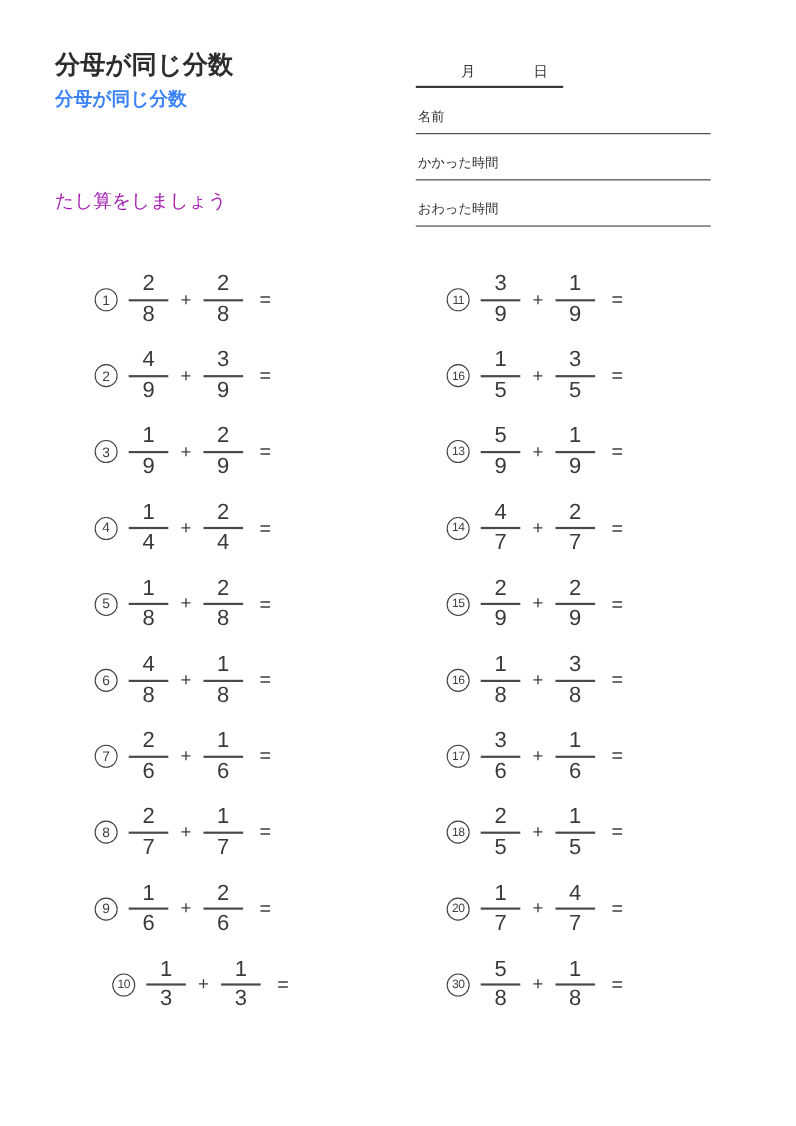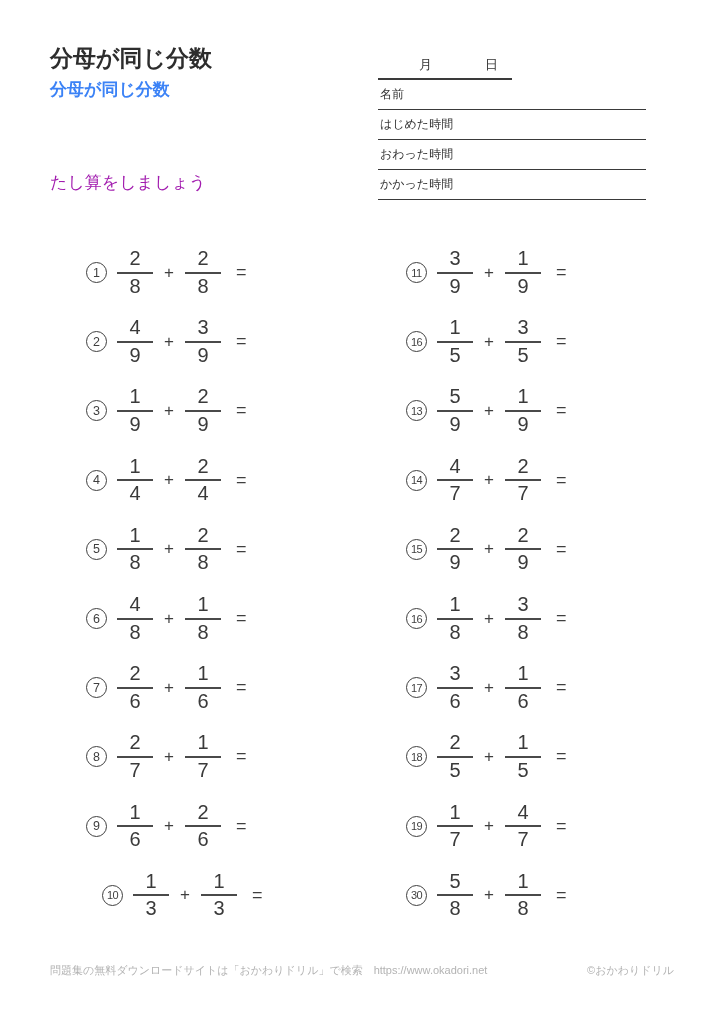--- a/index.html
+++ b/index.html
@@ -19,21 +19,21 @@
   .form { position:absolute; left:378px; top:52px; width:268px; }
   .date-row {
     width:134px; height:26px; border-bottom:2px solid #3a3a3a;
     display:flex; align-items:center; font-size:13px; color:#333;
   }
   .date-row .month { margin-left:41px; }
   .date-row .day { margin-left:53px; }
   .form-row {
     height:29px; border-bottom:1.5px solid #3a3a3a;
     display:flex; align-items:center; padding-left:2px;
-    font-size:12px; color:#333;
+    font-size:12px; color:#333;margin-top:12px;
   }
 
   
   .problems {
     position:absolute; left:86px; top:238px;
     display:grid;
     grid-template-columns:304px 280px;
     grid-template-rows:repeat(10, 69.2px);
     grid-auto-flow:column;
   }
@@ -73,28 +73,25 @@
 
   <div class="form">
     <div class="date-row">
       <span class="month">月</span>
       <span class="day">日</span>
     </div>
     <div class="form-row">
       <span>名前</span>
     </div>
     <div class="form-row">
-      <span>はじめた時間</span>
+      <span>かかった時間</span>
     </div>
     <div class="form-row">
       <span>おわった時間</span>
     </div>
-    <div class="form-row">
-      <span>かかった時間</span>
-    </div>
   </div>
 
   <div class="instruction">たし算をしましょう</div>
 
   <div class="problems" id="problems">
     <div class="problem">
       <span class="circle">1</span>
       <span class="frac">
         <span class="fnum">2</span>
         <span class="fden">8</span>
@@ -339,21 +336,21 @@
       </span>
       <span class="op-plus">+</span>
       <span class="frac second">
         <span class="fnum">1</span>
         <span class="fden">5</span>
       </span>
       <span class="op-eq">=</span>
     </div>
 
     <div class="problem">
-      <span class="circle two-digit">19</span>
+      <span class="circle two-digit">20</span>
       <span class="frac">
         <span class="fnum">1</span>
         <span class="fden">7</span>
       </span>
       <span class="op-plus">+</span>
       <span class="frac second">
         <span class="fnum">4</span>
         <span class="fden">7</span>
       </span>
       <span class="op-eq">=</span>
@@ -367,18 +364,14 @@
       </span>
       <span class="op-plus">+</span>
       <span class="frac second">
         <span class="fnum">1</span>
         <span class="fden">8</span>
       </span>
       <span class="op-eq">=</span>
     </div>
   </div>
 
-  <div class="footer">
-    <span>問題集の無料ダウンロードサイトは「おかわりドリル」で検索　https://www.okadori.net</span>
-    <span>©おかわりドリル</span>
-  </div>
 
 </div>
 
 </body></html>

